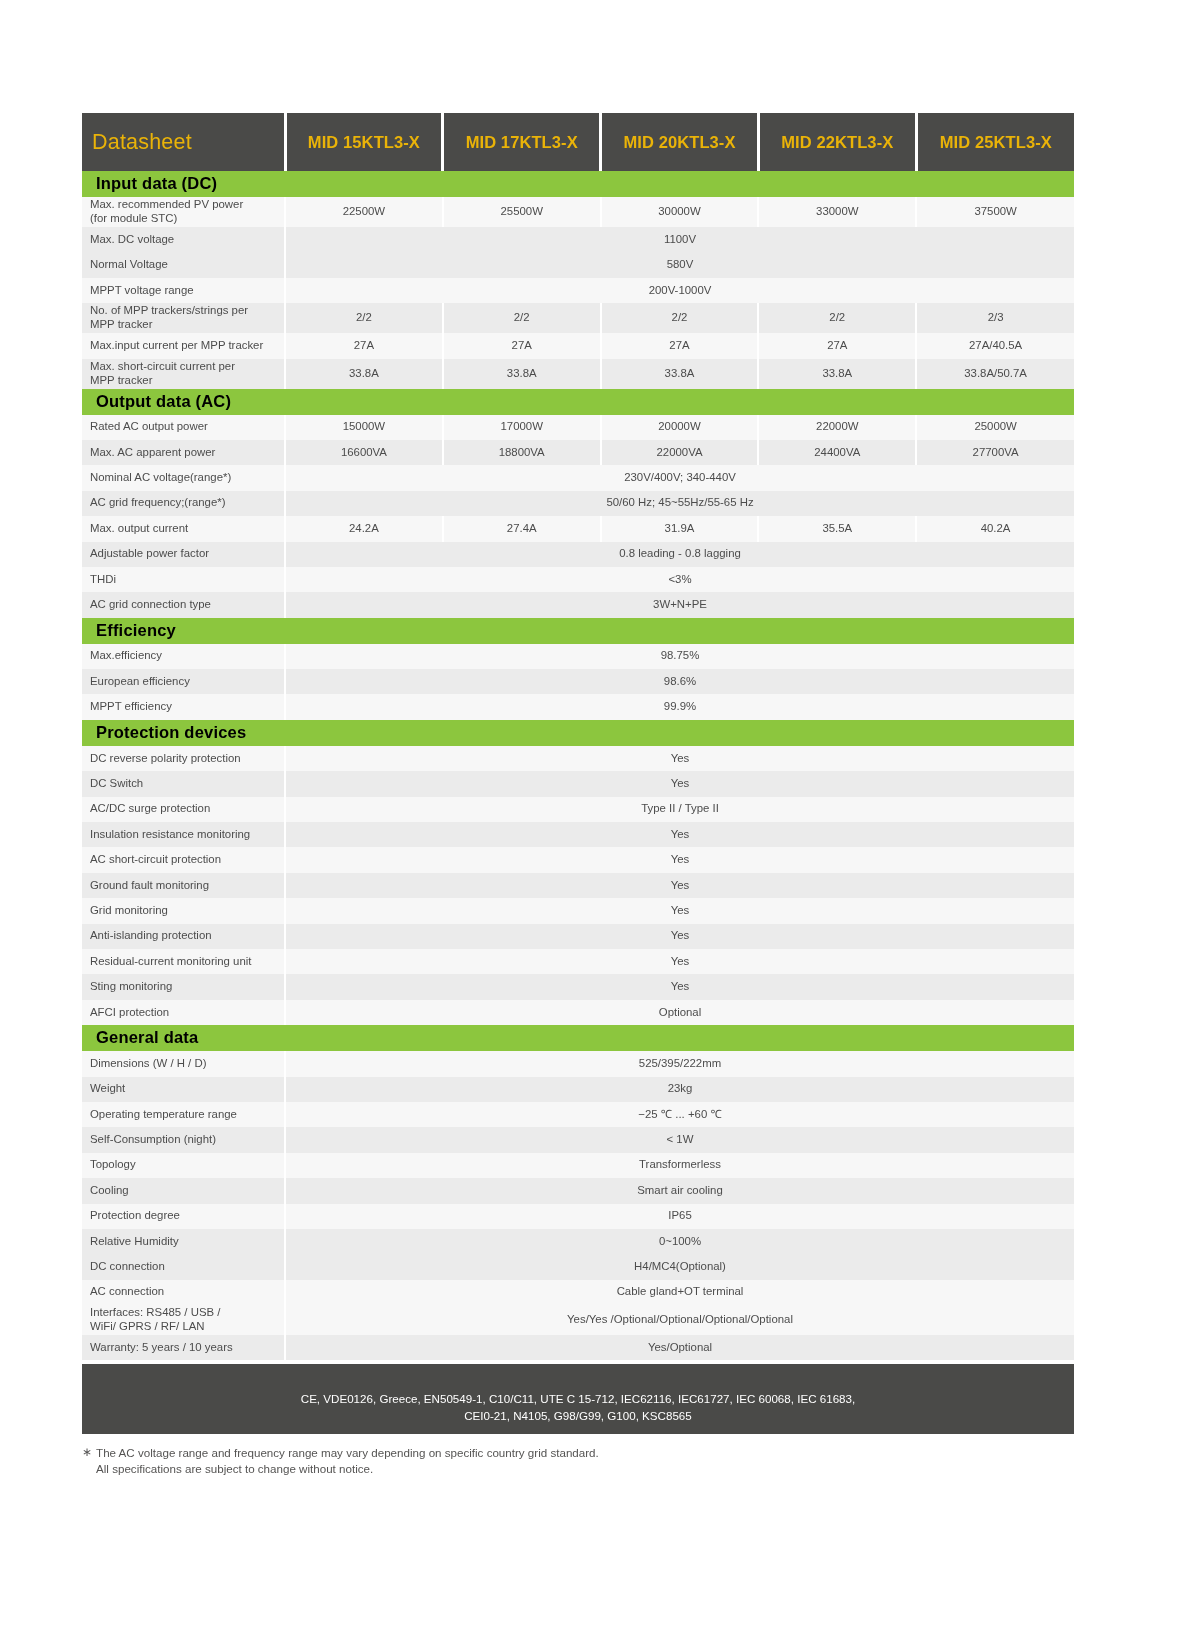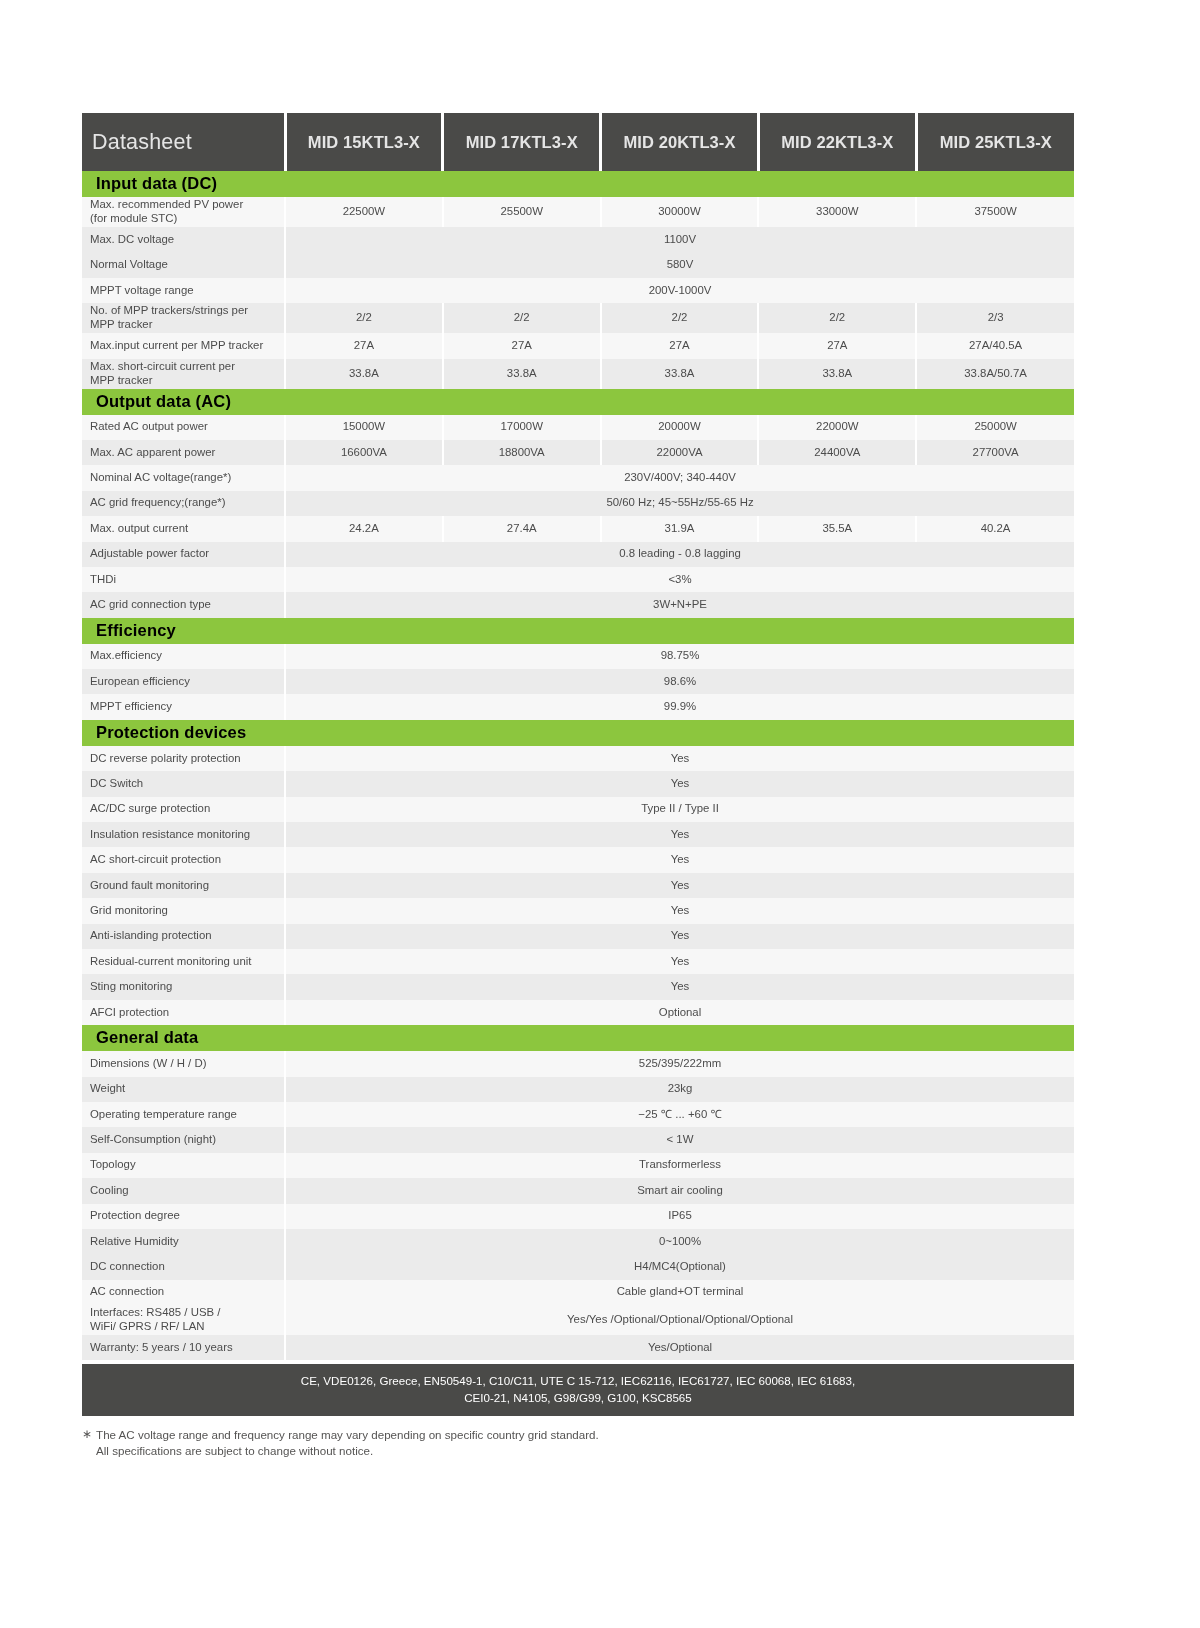--- a/index.html
+++ b/index.html
@@ -19,21 +19,21 @@
     width: 992px;
     border-collapse: collapse;
     table-layout: fixed;
   }
   col.c-label { width: 203px; }
   col.c-m     { width: 157.8px; }
 
   
   tr.hdr td {
     background: #4a4a48;
-    color: #e5e5e5;
+    color: #eab308;
     height: 58px;
     vertical-align: middle;
     border-right: 3px solid #ffffff;
     padding: 0 10px;
   }
   tr.hdr td:last-child { border-right: none; }
   td.hdr-title {
     font-size: 21.5px;
     font-weight: 400;
     letter-spacing: .2px;
@@ -90,21 +90,21 @@
   .sub { display:block; }
 
   
   .cert {
     width: 992px;
     background: #4a4a48;
     color: #ffffff;
     font-size: 11.6px;
     line-height: 1.42;
     text-align: center;
-    padding: 9px 40px 10px;
+    padding: 27px 40px 10px;
     margin-top: 4px;
   }
   
   .foot {
     width: 992px;
     margin-top: 11px;
     font-size: 11.6px;
     color: #555453;
     line-height: 1.35;
     display: flex;

